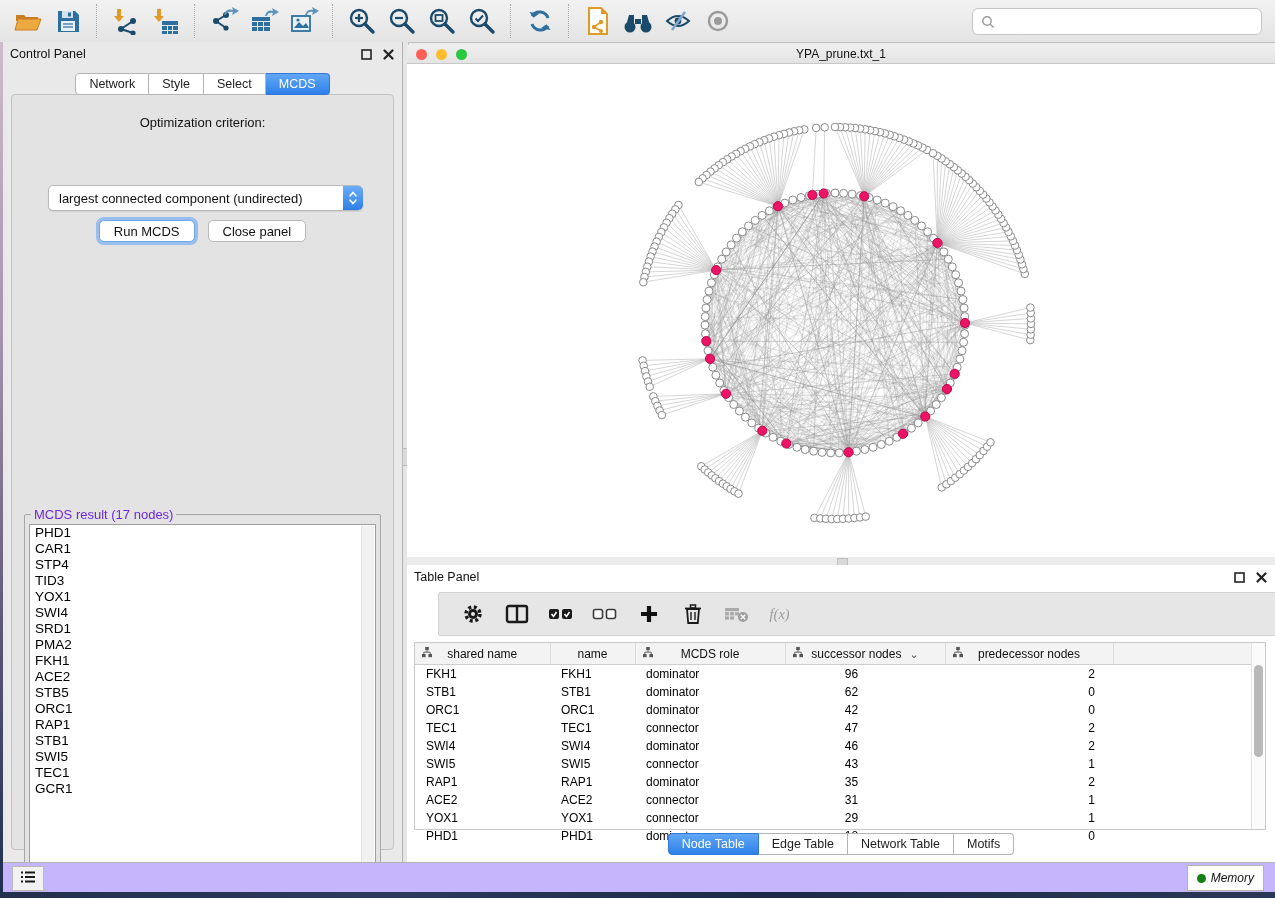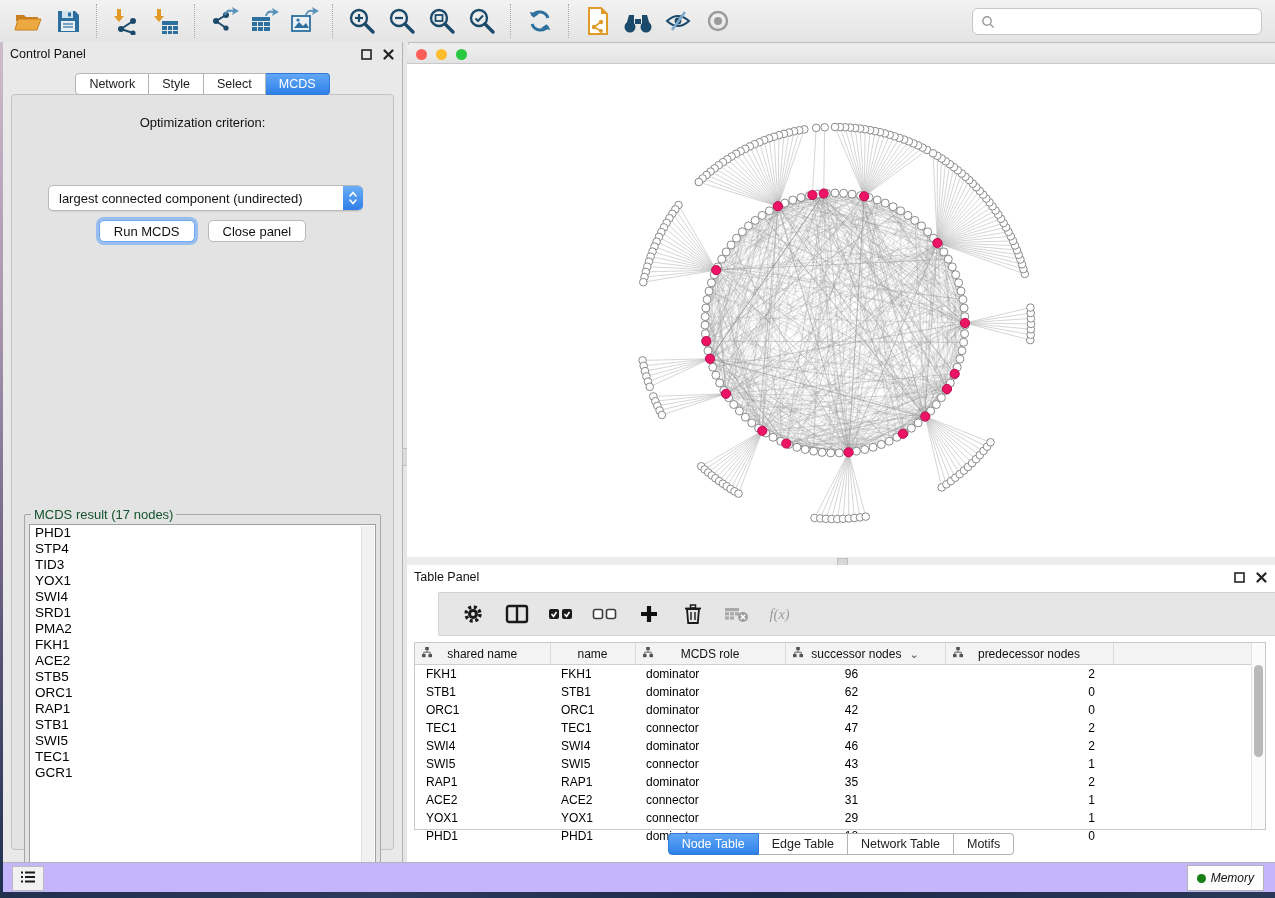--- a/index.html
+++ b/index.html
@@ -41,21 +41,21 @@
             box-shadow:0 1px 1px rgba(0,0,0,.08);}
   .dd-text{flex:1;font-size:13px;padding-left:10px;color:#111;white-space:nowrap;}
   .dd-stepper{width:20px;height:24px;margin-right:-1px;border-radius:0 5px 5px 0;
               background:linear-gradient(#6baef8,#2e7fe8);display:flex;align-items:center;justify-content:center;}
   .cp-buttons{position:absolute;left:0;top:125px;width:100%;display:flex;justify-content:center;gap:13px;}
   .mac-btn{height:22px;padding:0 14px;background:#fff;border:1px solid #b9b9b9;border-radius:5px;
            font-size:13px;color:#111;font-family:"Liberation Sans",sans-serif;}
   .mac-btn.focus{box-shadow:0 0 0 3px rgba(101,164,245,.6);border-color:#6ea7ec;}
   fieldset.mcds{position:absolute;left:12px;top:412px;width:355px;height:372px;margin:0;padding:0;
                 border:1px solid #a6a6a6;border-radius:2px;background:#e3e3e3;}
-  fieldset.mcds legend{font-size:13px;color:#14532d;margin-left:6px;padding:0 3px;}
+  fieldset.mcds legend{font-size:13px;color:#6d28d9;margin-left:6px;padding:0 3px;}
   .mcds-list{position:absolute;left:4px;top:2px;right:4px;bottom:4px;background:#fff;
              border:1px solid #9e9e9e;overflow:hidden;}
   .mcds-gutter{position:absolute;top:1px;bottom:1px;right:1px;width:12px;background:#f1f1f1;
                border-left:1px solid #e2e2e2;}
   .mcds-item{font-size:13.5px;line-height:16px;padding-left:5px;color:#000;}
   
   #v-splitter{position:absolute;left:402px;top:42px;width:5px;height:820px;background:#e6e6e6;
               border-left:1px solid #b2b2b2;border-right:1px solid #c6c6c6;}
   #v-splitter .knob{position:absolute;left:-1px;top:406px;width:5px;height:16px;background:#dadada;
                     border:1px solid #bdbdbd;}
@@ -298,20 +298,21 @@
       </div>
       <div class="cp-buttons">
         <button class="mac-btn focus">Run MCDS</button>
         <button class="mac-btn">Close panel</button>
       </div>
       <fieldset class="mcds">
         <legend>MCDS result (17 nodes)</legend>
         <div style="position:relative;height:352px;">
           <div class="mcds-list" id="mcds-list">
               <div class="mcds-item">PHD1</div>
+              <div class="mcds-item">CAR1</div>
               <div class="mcds-item">STP4</div>
               <div class="mcds-item">TID3</div>
               <div class="mcds-item">YOX1</div>
               <div class="mcds-item">SWI4</div>
               <div class="mcds-item">SRD1</div>
               <div class="mcds-item">PMA2</div>
               <div class="mcds-item">FKH1</div>
               <div class="mcds-item">ACE2</div>
               <div class="mcds-item">STB5</div>
               <div class="mcds-item">ORC1</div>
@@ -329,20 +330,21 @@
 
   <div id="v-splitter">
       <div class="knob"></div>
     </div>
 
   <div id="net-frame">
     <div class="net-titlebar">
       <span class="tl red" id="tl-red" style="background: rgb(255, 95, 87);"></span>
       <span class="tl yellow" id="tl-yellow" style="background: rgb(254, 188, 46);"></span>
       <span class="tl green" id="tl-green" style="background: rgb(40, 200, 64);"></span>
+      <span class="net-title">YPA_prune.txt_1</span>
     </div>
     <svg id="net-canvas" viewBox="0 0 868 493">
         <line x1="298.2" y1="252.6" x2="526.5" y2="174.2" stroke="#9a9a9a" stroke-width="0.6" opacity="0.3"></line>
         <line x1="406.6" y1="387.2" x2="500.9" y2="151.4" stroke="#9a9a9a" stroke-width="0.6" opacity="0.3"></line>
         <line x1="373.8" y1="377.2" x2="547.1" y2="311.2" stroke="#9a9a9a" stroke-width="0.6" opacity="0.3"></line>
         <line x1="558.0" y1="261.1" x2="377.8" y2="139.1" stroke="#9a9a9a" stroke-width="0.6" opacity="0.3"></line>
         <line x1="310.7" y1="202.9" x2="344.8" y2="358.9" stroke="#9a9a9a" stroke-width="0.6" opacity="0.3"></line>
         <line x1="445.1" y1="130.1" x2="474.3" y2="380.5" stroke="#9a9a9a" stroke-width="0.6" opacity="0.3"></line>
         <line x1="478.2" y1="139.1" x2="298.9" y2="244.0" stroke="#9a9a9a" stroke-width="0.6" opacity="0.3"></line>
         <line x1="300.1" y1="235.5" x2="329.5" y2="174.2" stroke="#9a9a9a" stroke-width="0.6" opacity="0.3"></line>

